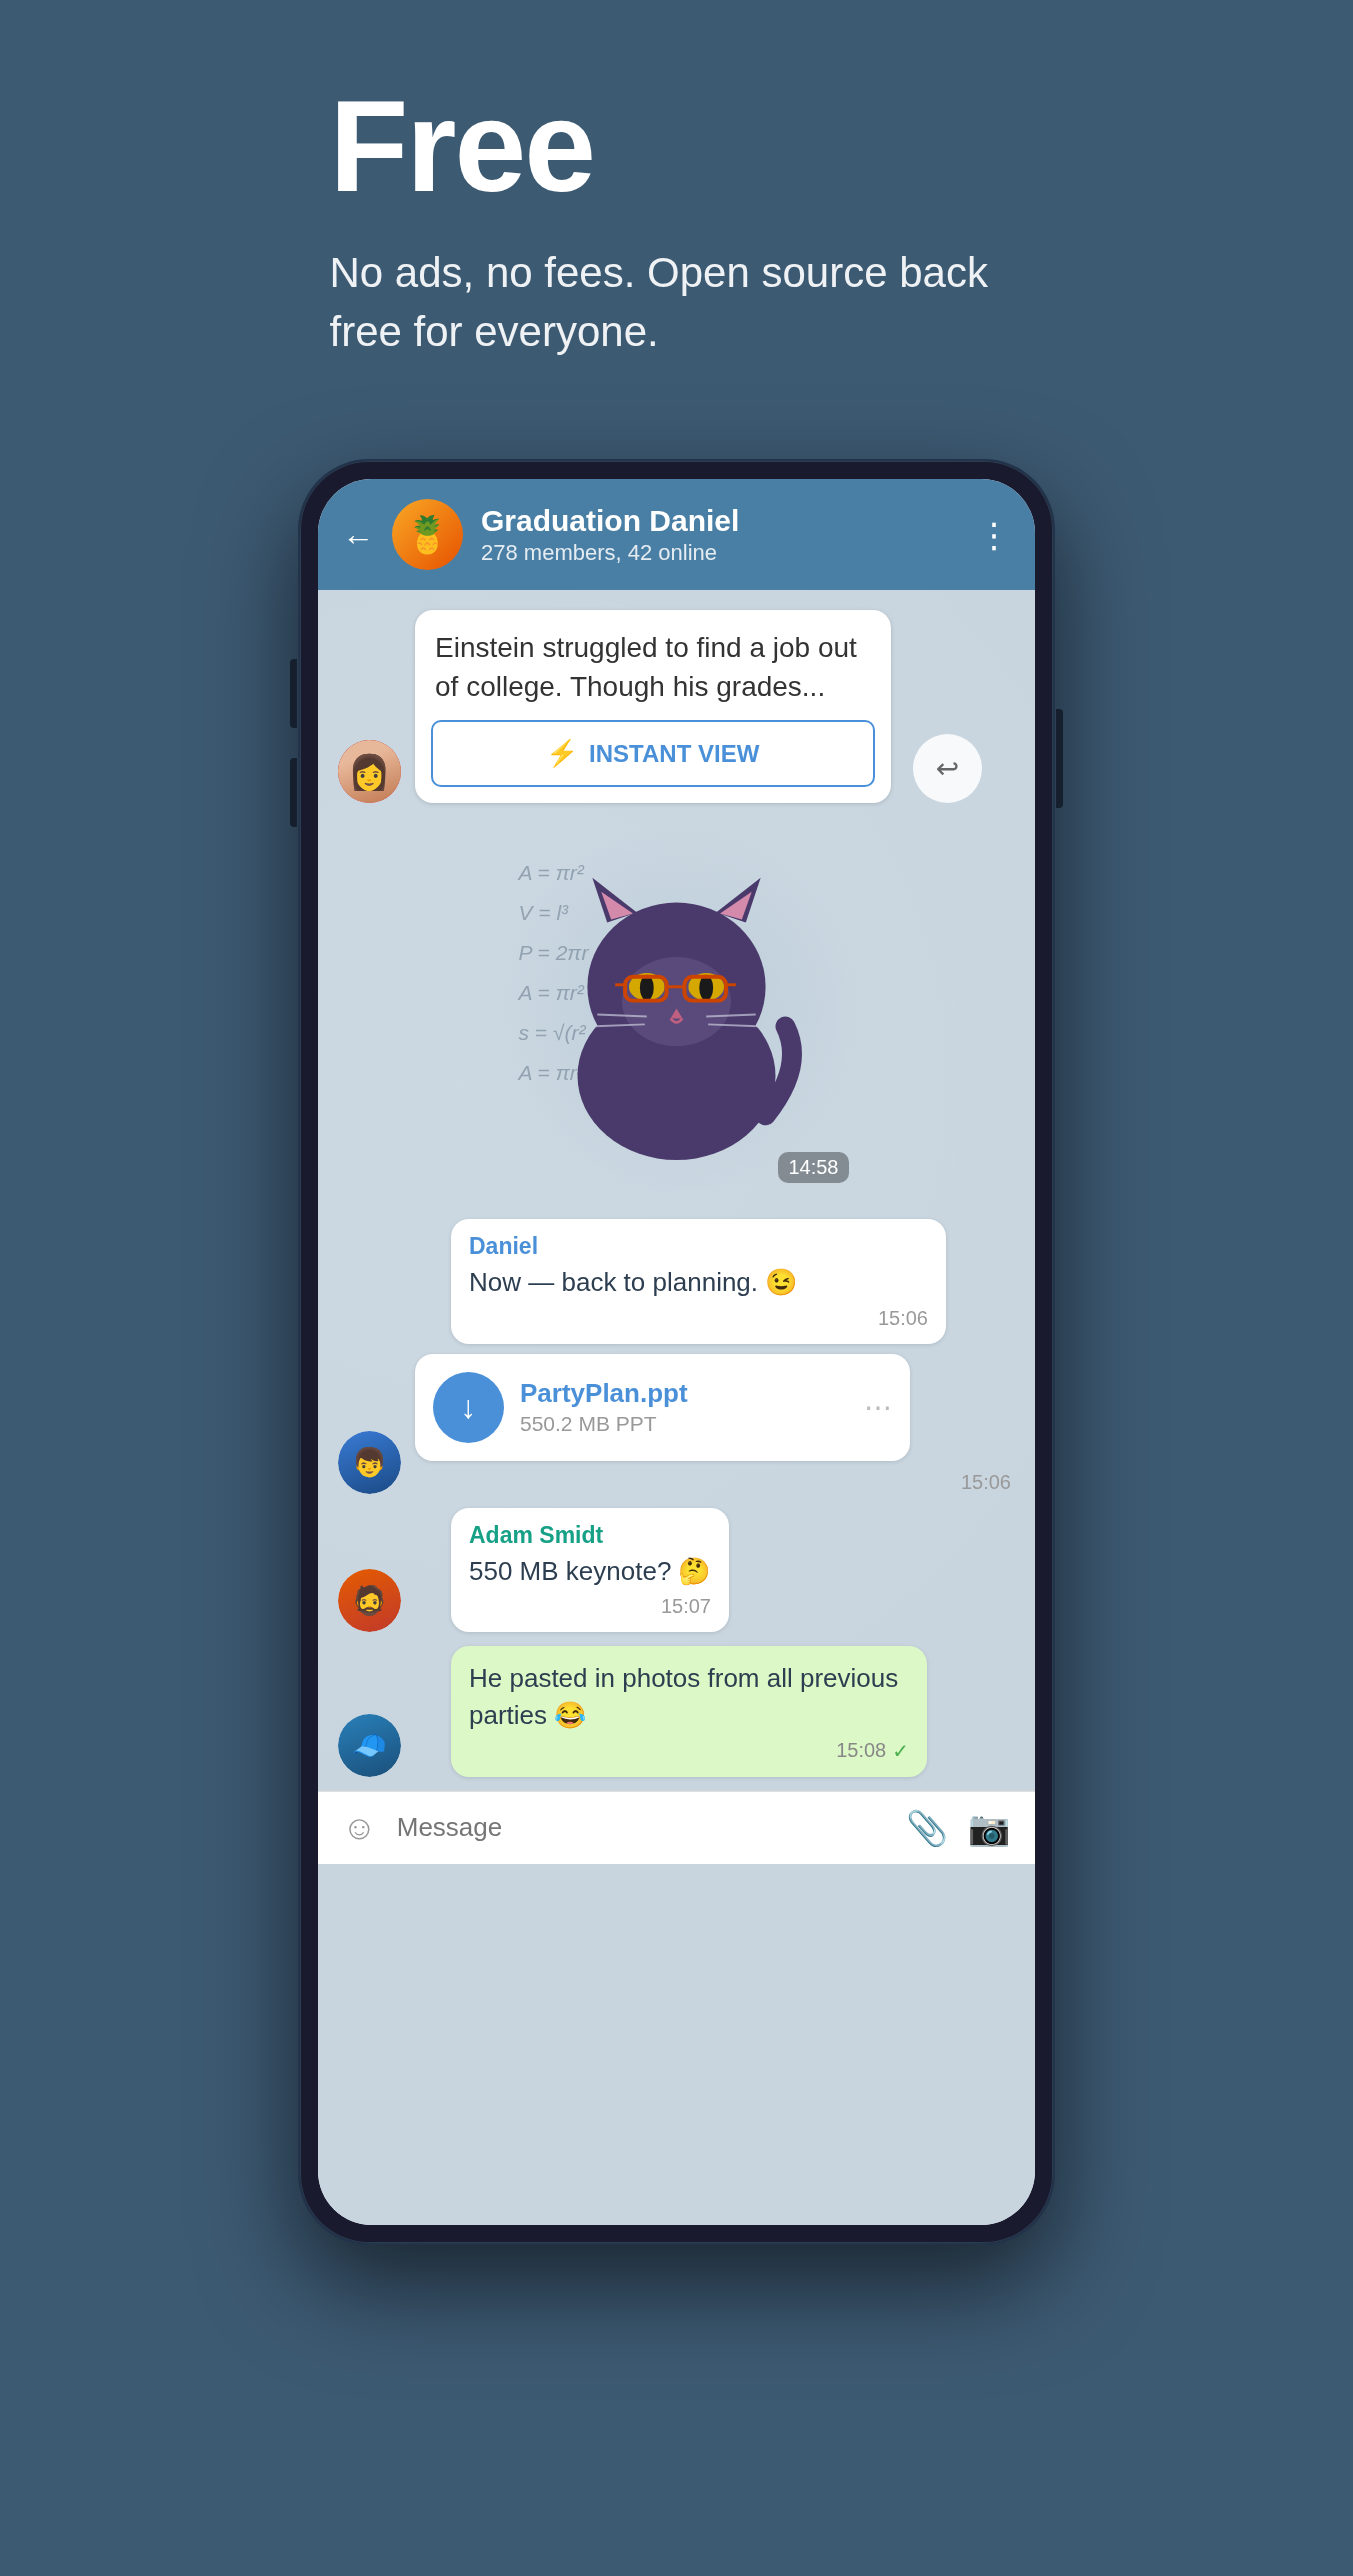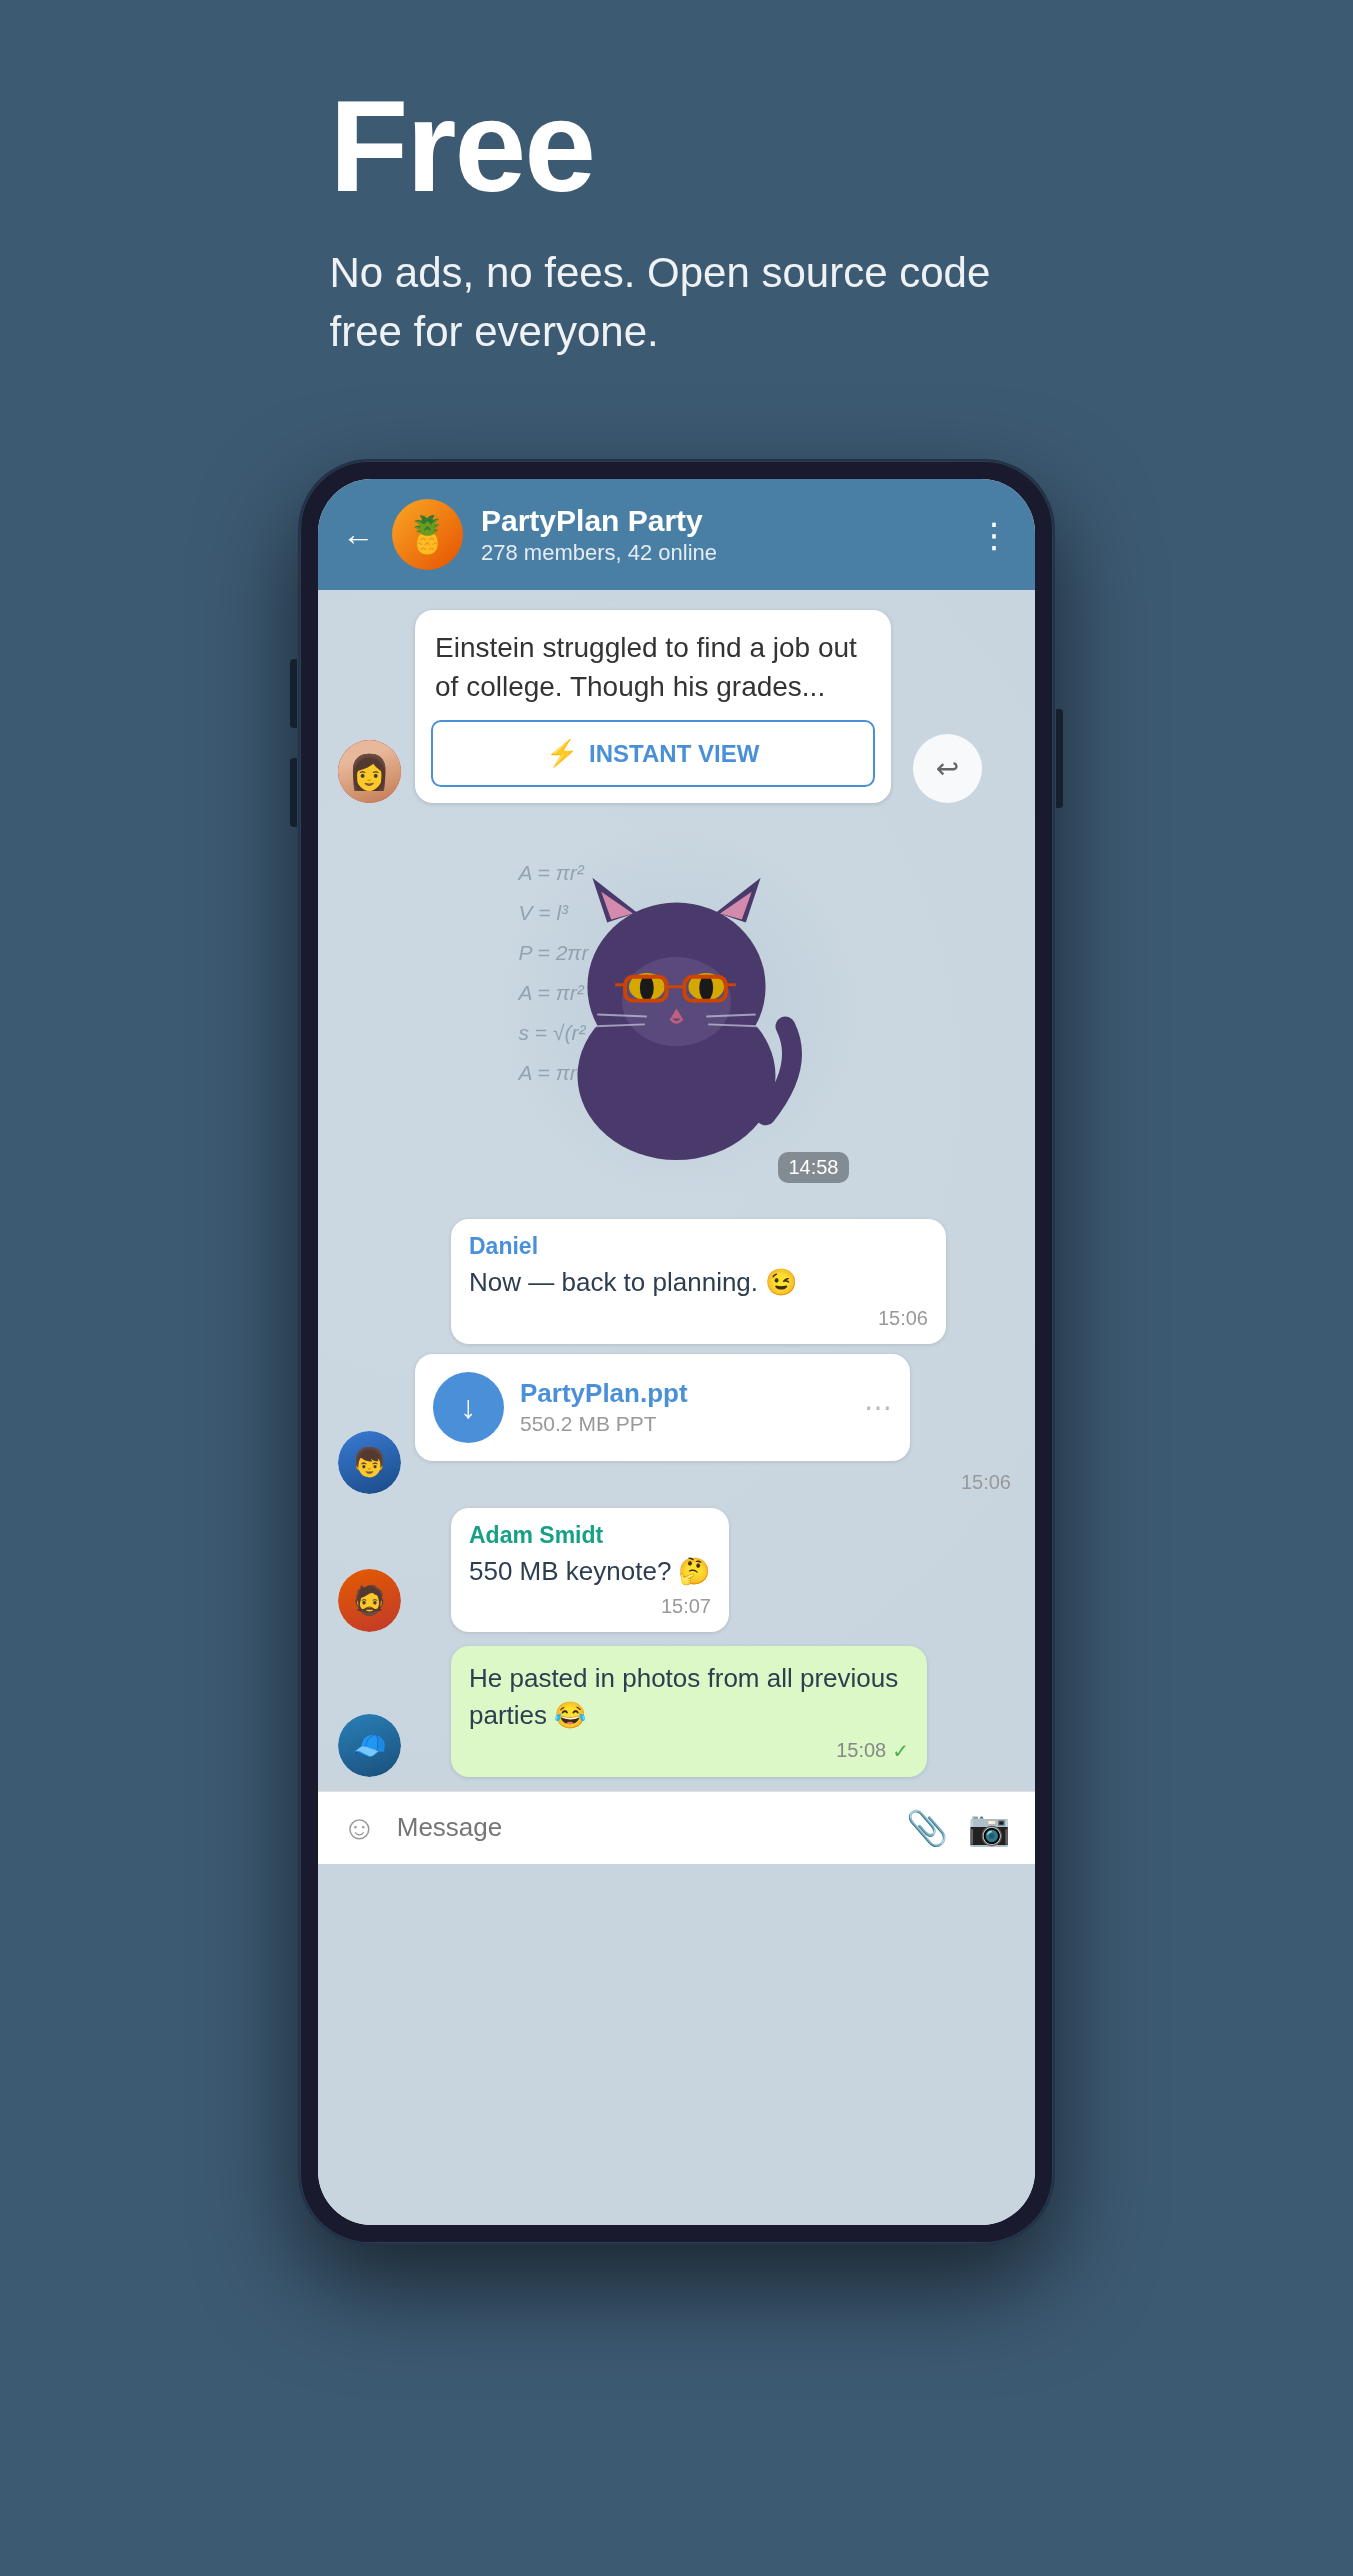--- a/index.html
+++ b/index.html
@@ -360,36 +360,36 @@
       pointer-events: none;
       line-height: 1.9;
       padding: 30px;
     }
   </style>
 </head>
 <body>
 
 <div class="hero">
   <div class="hero-title">Free</div>
-  <div class="hero-subtitle">No ads, no fees. Open source code free for everyone.</div>
+  <div class="hero-subtitle">No ads, no fees. Open source back free for everyone.</div>
 </div>
 
 <div class="phone-wrapper">
   <div class="phone-frame">
     <div class="phone-btn-left"></div>
     <div class="phone-btn-left2"></div>
     <div class="phone-btn-right"></div>
 
     <div class="phone-screen">
 
       <div class="chat-header">
         <div class="back-btn">←</div>
         <div class="group-avatar">🍍</div>
         <div class="group-info">
-          <div class="group-name">PartyPlan Party</div>
+          <div class="group-name">Graduation Daniel</div>
           <div class="group-members">278 members, 42 online</div>
         </div>
         <div class="header-more">⋮</div>
       </div>
 
       <div class="chat-body">
 
         <div class="msg-row left">
           <div class="user-avatar" style="background: linear-gradient(135deg, #c0392b, #e74c3c);">
 

